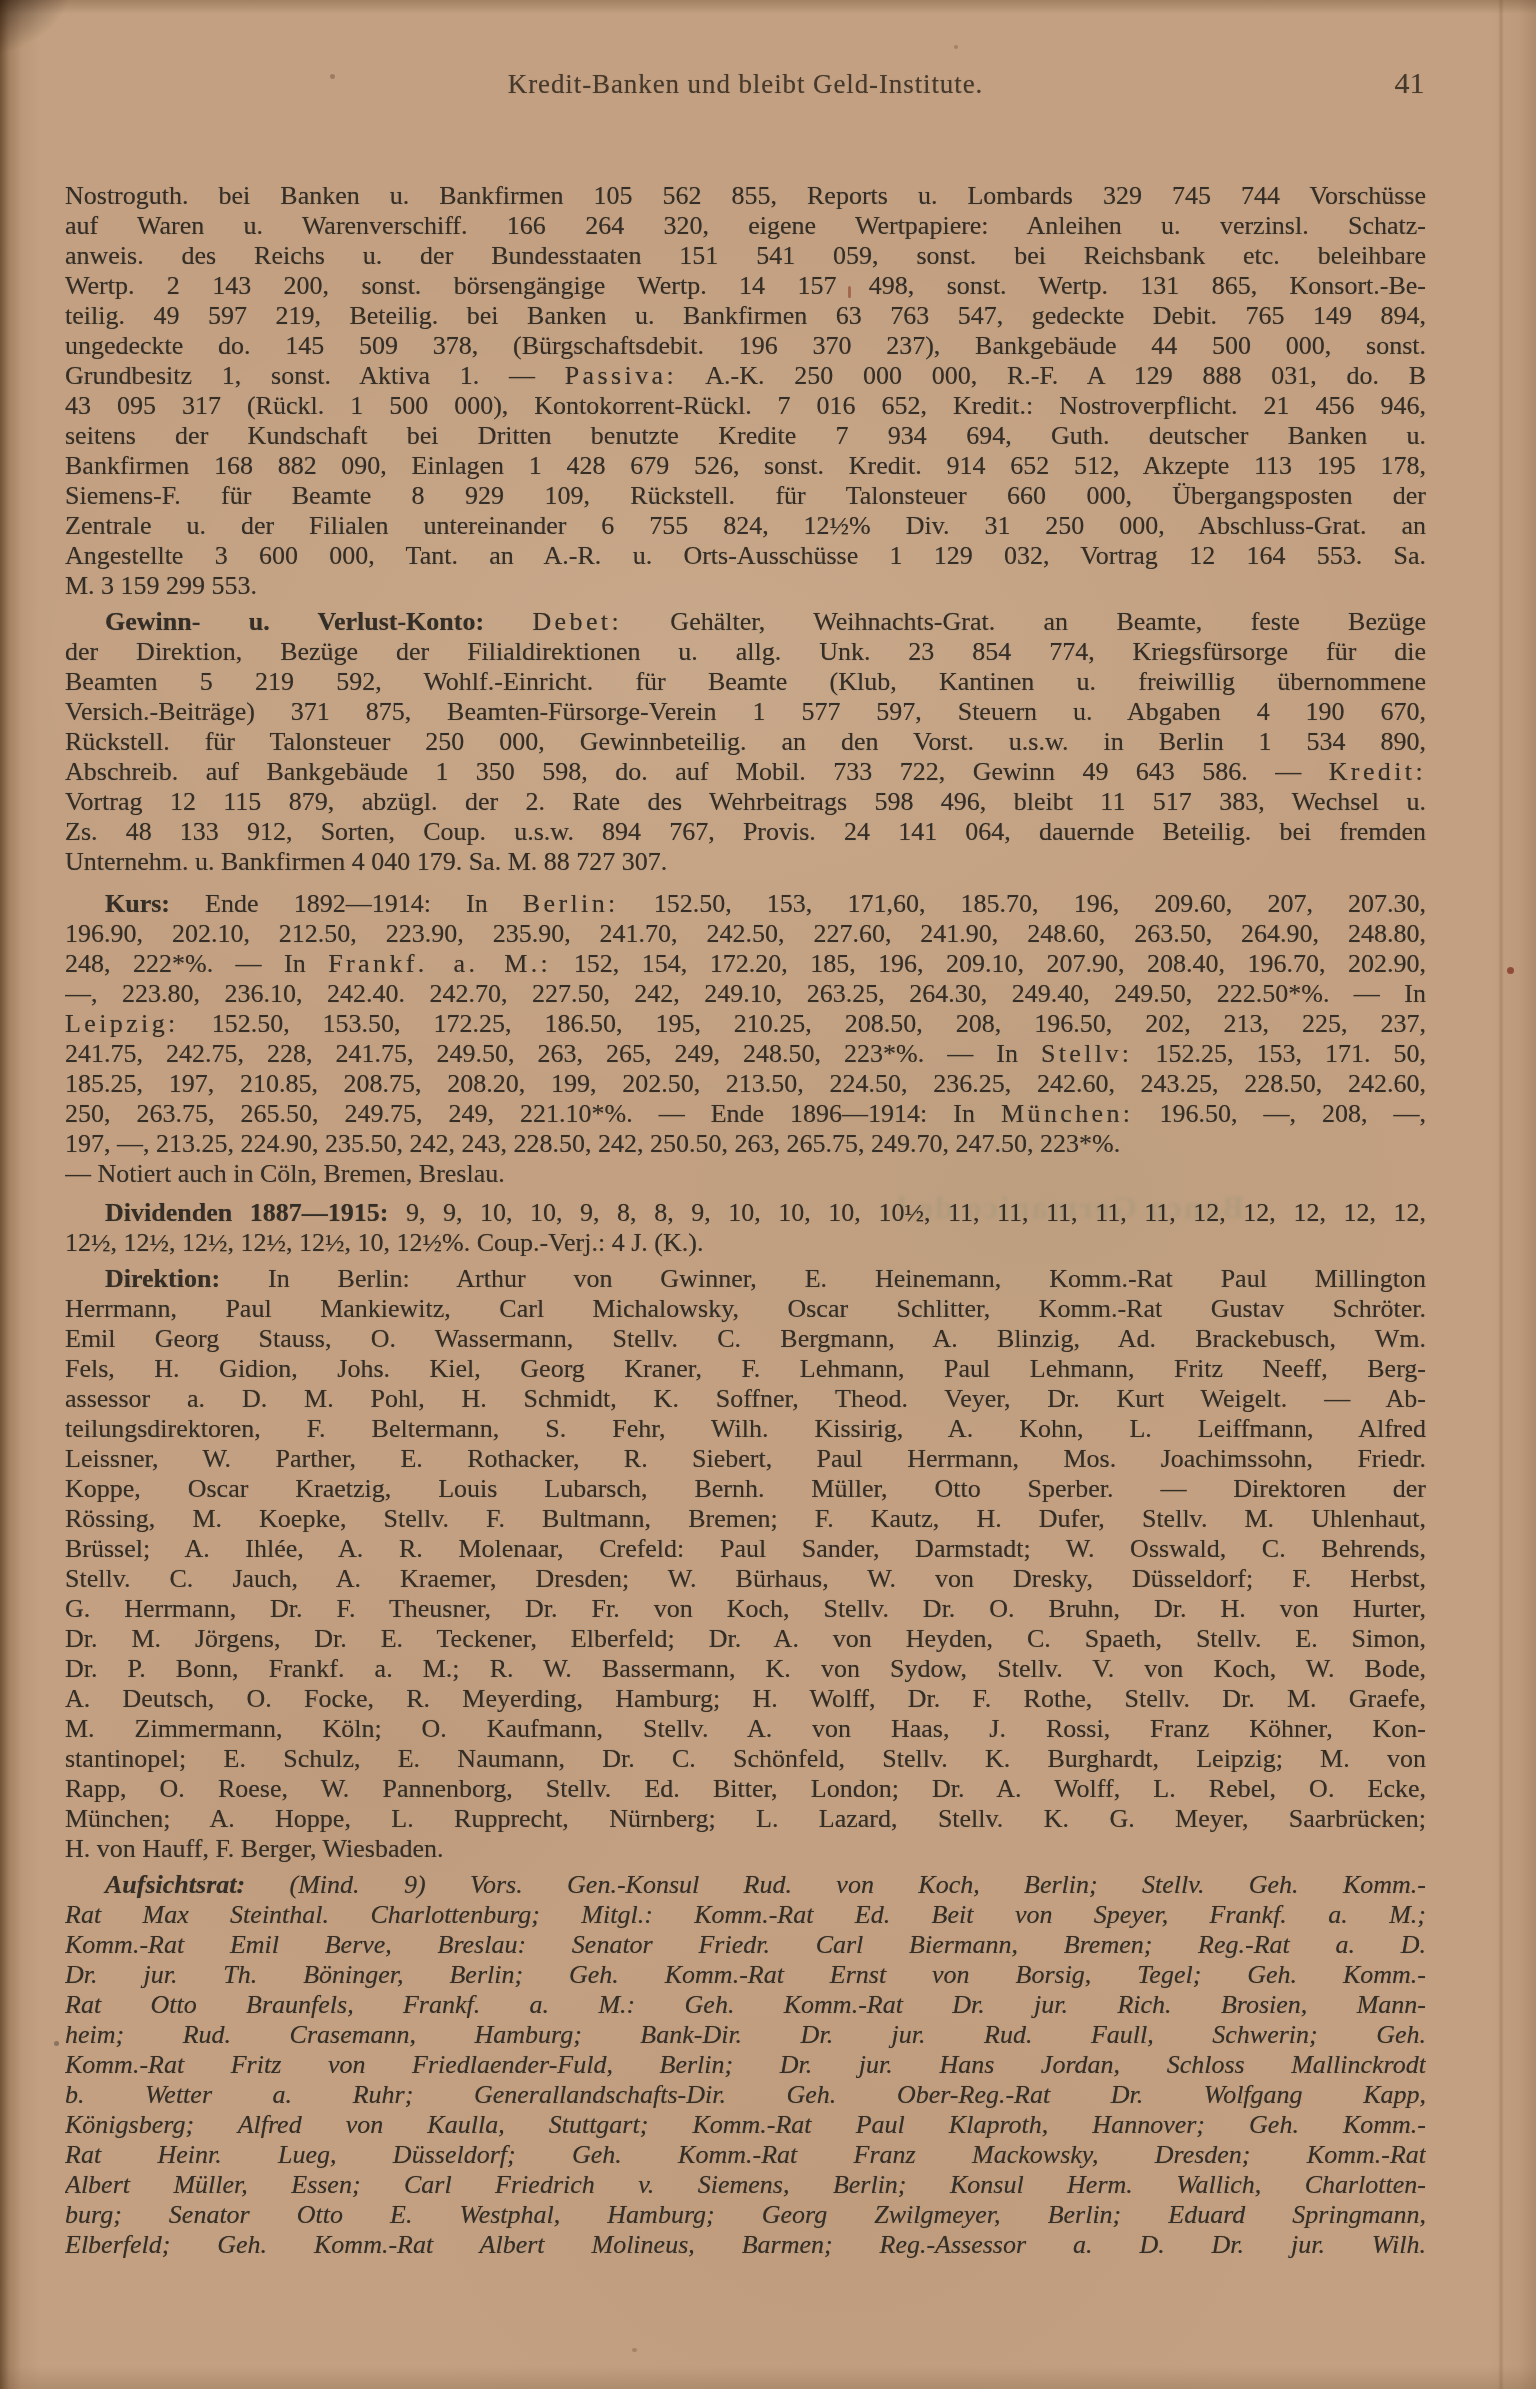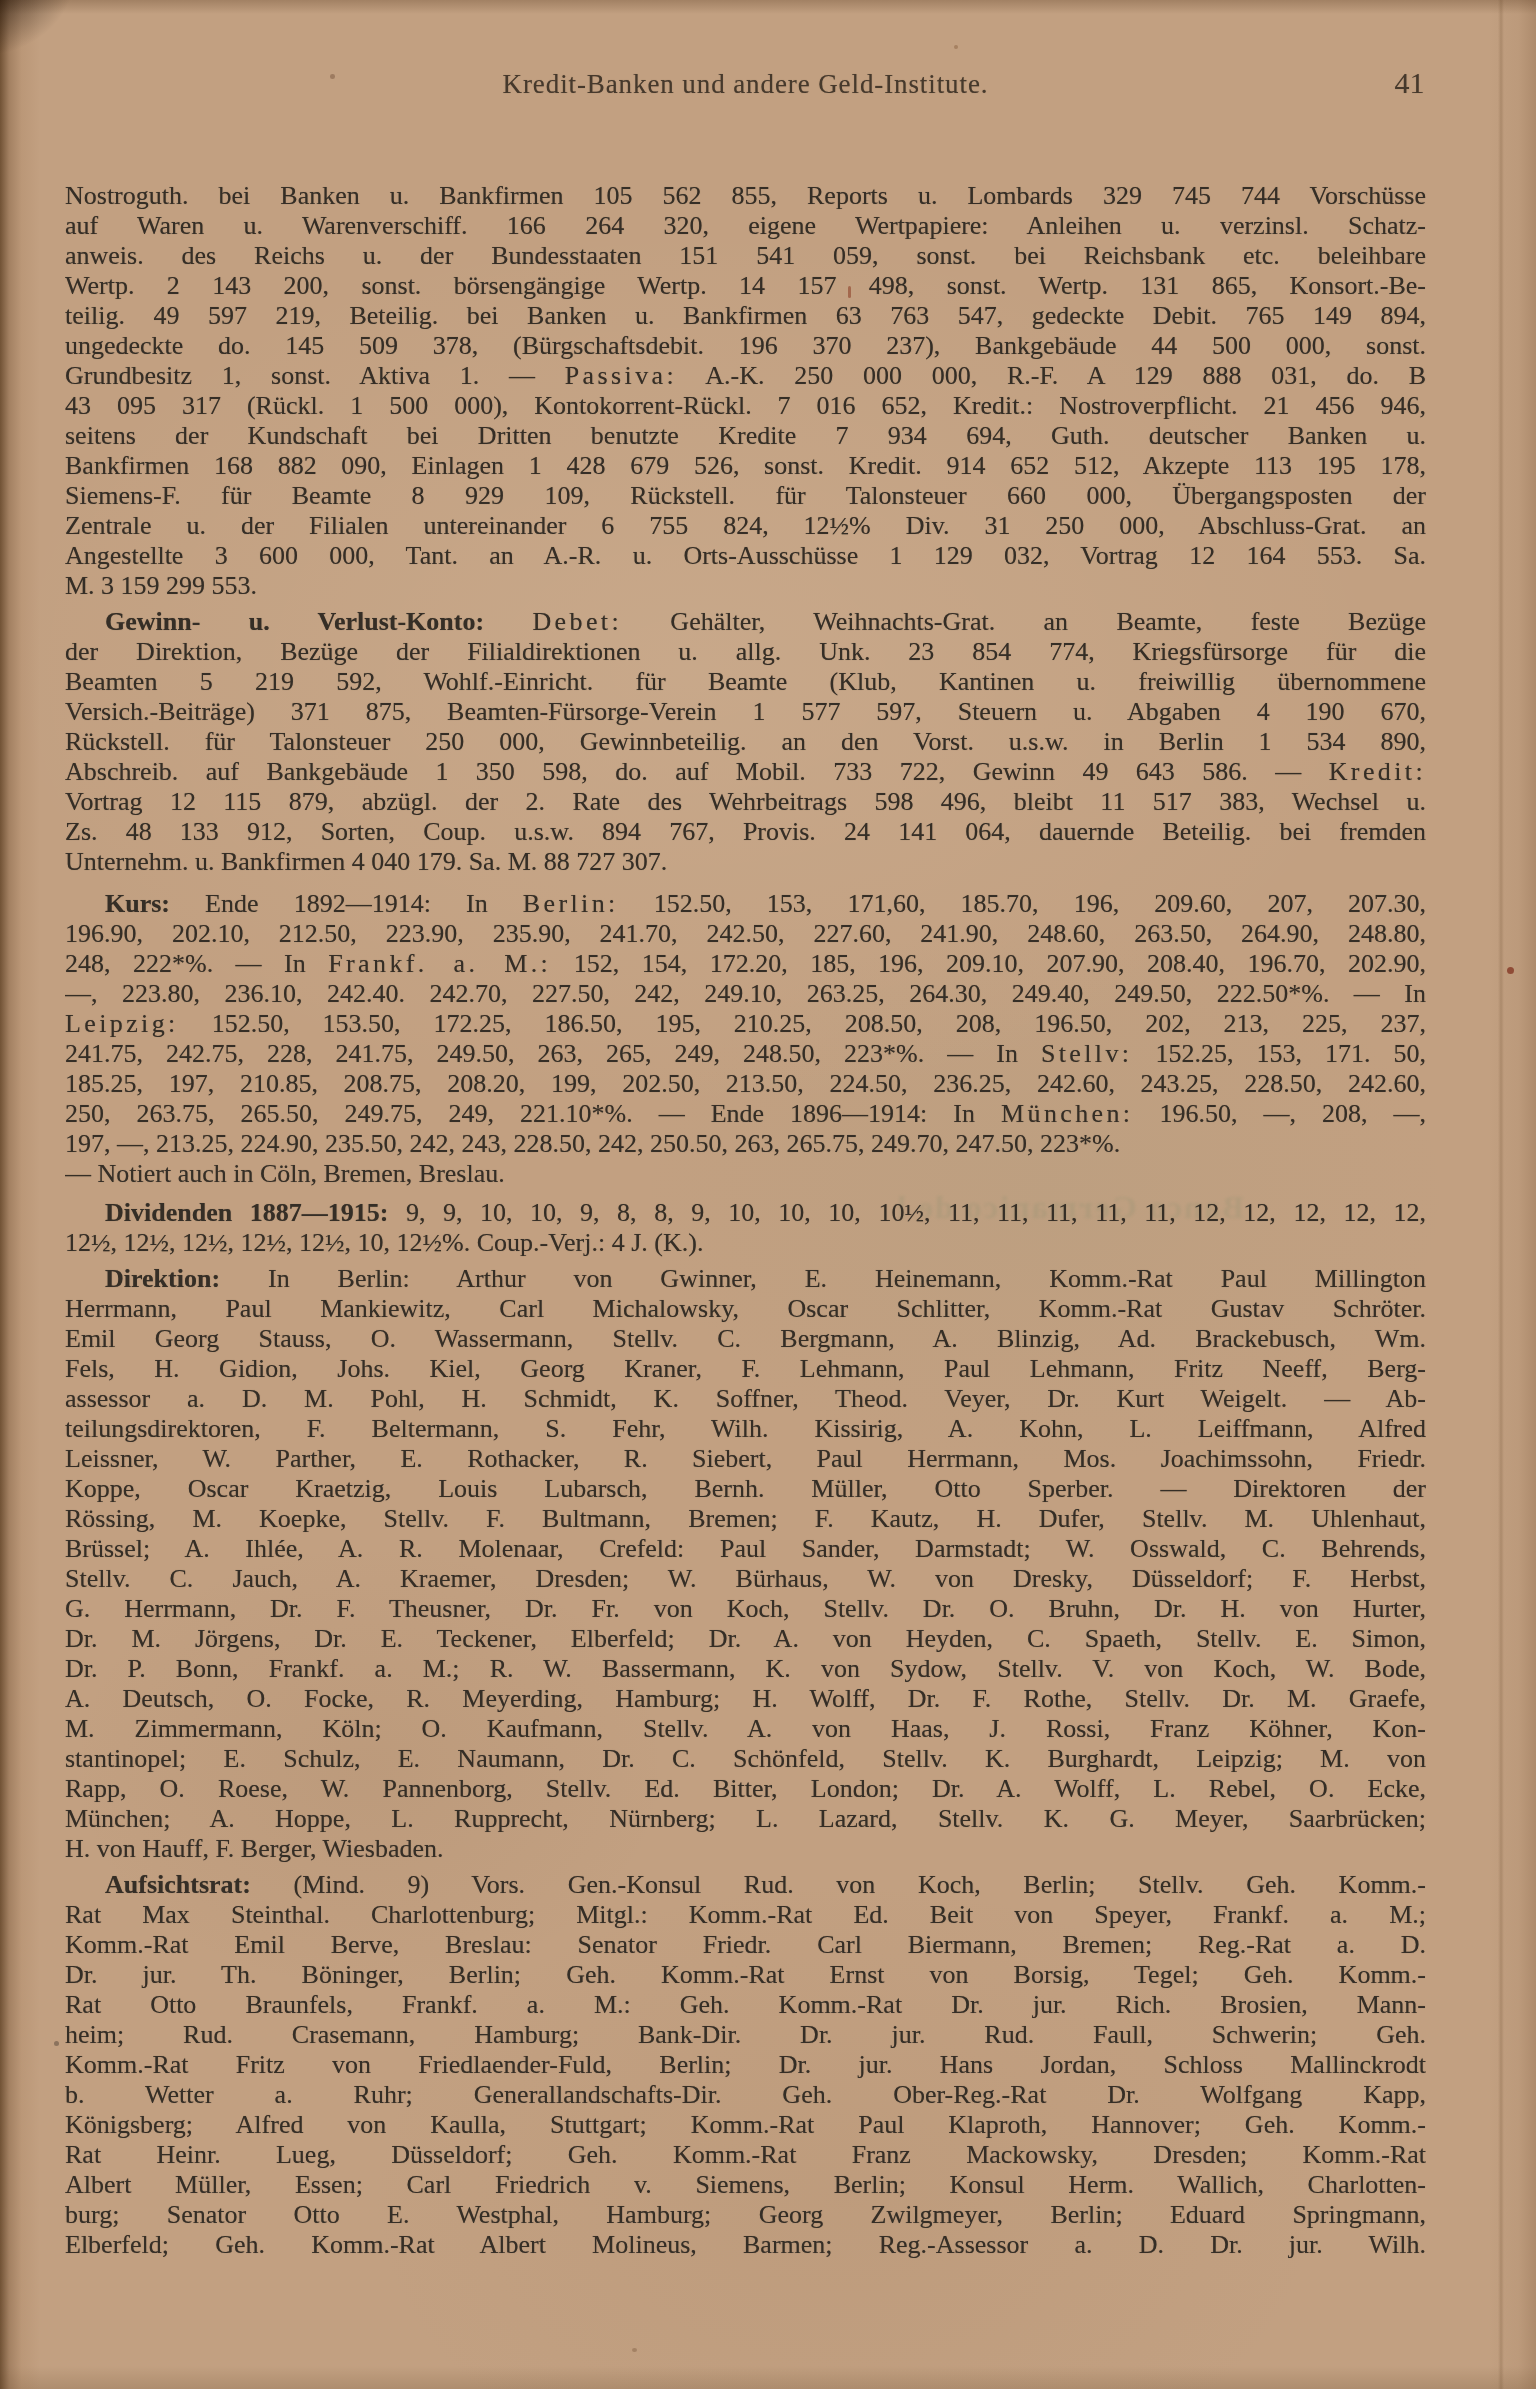--- a/index.html
+++ b/index.html
@@ -52,21 +52,21 @@
   .line.nojust{text-align:center;text-align-last:left;}
   .line.nojust::after{display:none;}
   .line.indent{text-indent:40px;}
   .lead{font-weight:bold;}
   .sperr{letter-spacing:.13em;}
   .paragraph{margin:0;}
   .paragraph[data-name="paragraph-gewinn-verlust-konto"]{margin-top:6.1px;}
   .paragraph[data-name="paragraph-kurs"]{margin-top:12px;}
   .paragraph[data-name="paragraph-dividenden"]{margin-top:9px;}
   .paragraph[data-name="paragraph-direktion"]{margin-top:6.1px;}
-  .paragraph[data-name="paragraph-aufsichtsrat"]{margin-top:6.1px;}
+  .paragraph[data-name="paragraph-aufsichtsrat"]{margin-top:6.1px;font-style:italic;}
   .show-through{
     position:absolute;left:553px;top:1189px;width:691px;
     color:#4e7a58;opacity:.11;filter:blur(1.7px);
     transform:scaleX(-1);
     font-size:32px;font-weight:bold;letter-spacing:2.3px;
     pointer-events:none;
   }
   .speck{position:absolute;border-radius:50%;}
   .speck.s1{left:1507px;top:967px;width:7px;height:7px;background:#7e2e1c;opacity:.72;filter:blur(0.4px);}
   .speck.s2{left:848px;top:286px;width:3.1px;height:11.5px;background:#8a3a22;opacity:.55;border-radius:1.5px;filter:blur(0.3px);}
@@ -77,21 +77,21 @@
 </style>
 </head>
 <body data-name="scanned-book-page">
 
 <div class="paper" data-name="paper-background"></div>
 <div class="edge-line" data-name="page-edge-shadow"></div>
 
 <div class="show-through" data-name="show-through-text">Banco Germanico de l</div>
 
 <div class="header" data-name="page-header">
-  <div class="title" data-name="page-title">Kredit-Banken und andere Geld-Institute.</div>
+  <div class="title" data-name="page-title">Kredit-Banken und bleibt Geld-Institute.</div>
   <div class="pagenum" data-name="page-number">41</div>
 </div>
 
 <div class="text-block" data-name="text-block">
     <div class="paragraph" data-name="paragraph-bilanz-fortsetzung">
       <div class="line" data-name="text-line">Nostroguth. bei Banken u. Bankfirmen 105&nbsp;562&nbsp;855, Reports u. Lombards 329&nbsp;745&nbsp;744 Vorschüsse</div>
       <div class="line" data-name="text-line">auf Waren u. Warenverschiff. 166&nbsp;264&nbsp;320, eigene Wertpapiere: Anleihen u. verzinsl. Schatz-</div>
       <div class="line" data-name="text-line">anweis. des Reichs u. der Bundesstaaten 151&nbsp;541&nbsp;059, sonst. bei Reichsbank etc. beleihbare</div>
       <div class="line" data-name="text-line">Wertp. 2&nbsp;143&nbsp;200, sonst. börsengängige Wertp. 14&nbsp;157&nbsp;498, sonst. Wertp. 131&nbsp;865, Konsort.-Be-</div>
       <div class="line" data-name="text-line">teilig. 49&nbsp;597&nbsp;219, Beteilig. bei Banken u. Bankfirmen 63&nbsp;763&nbsp;547, gedeckte Debit. 765&nbsp;149&nbsp;894,</div>

